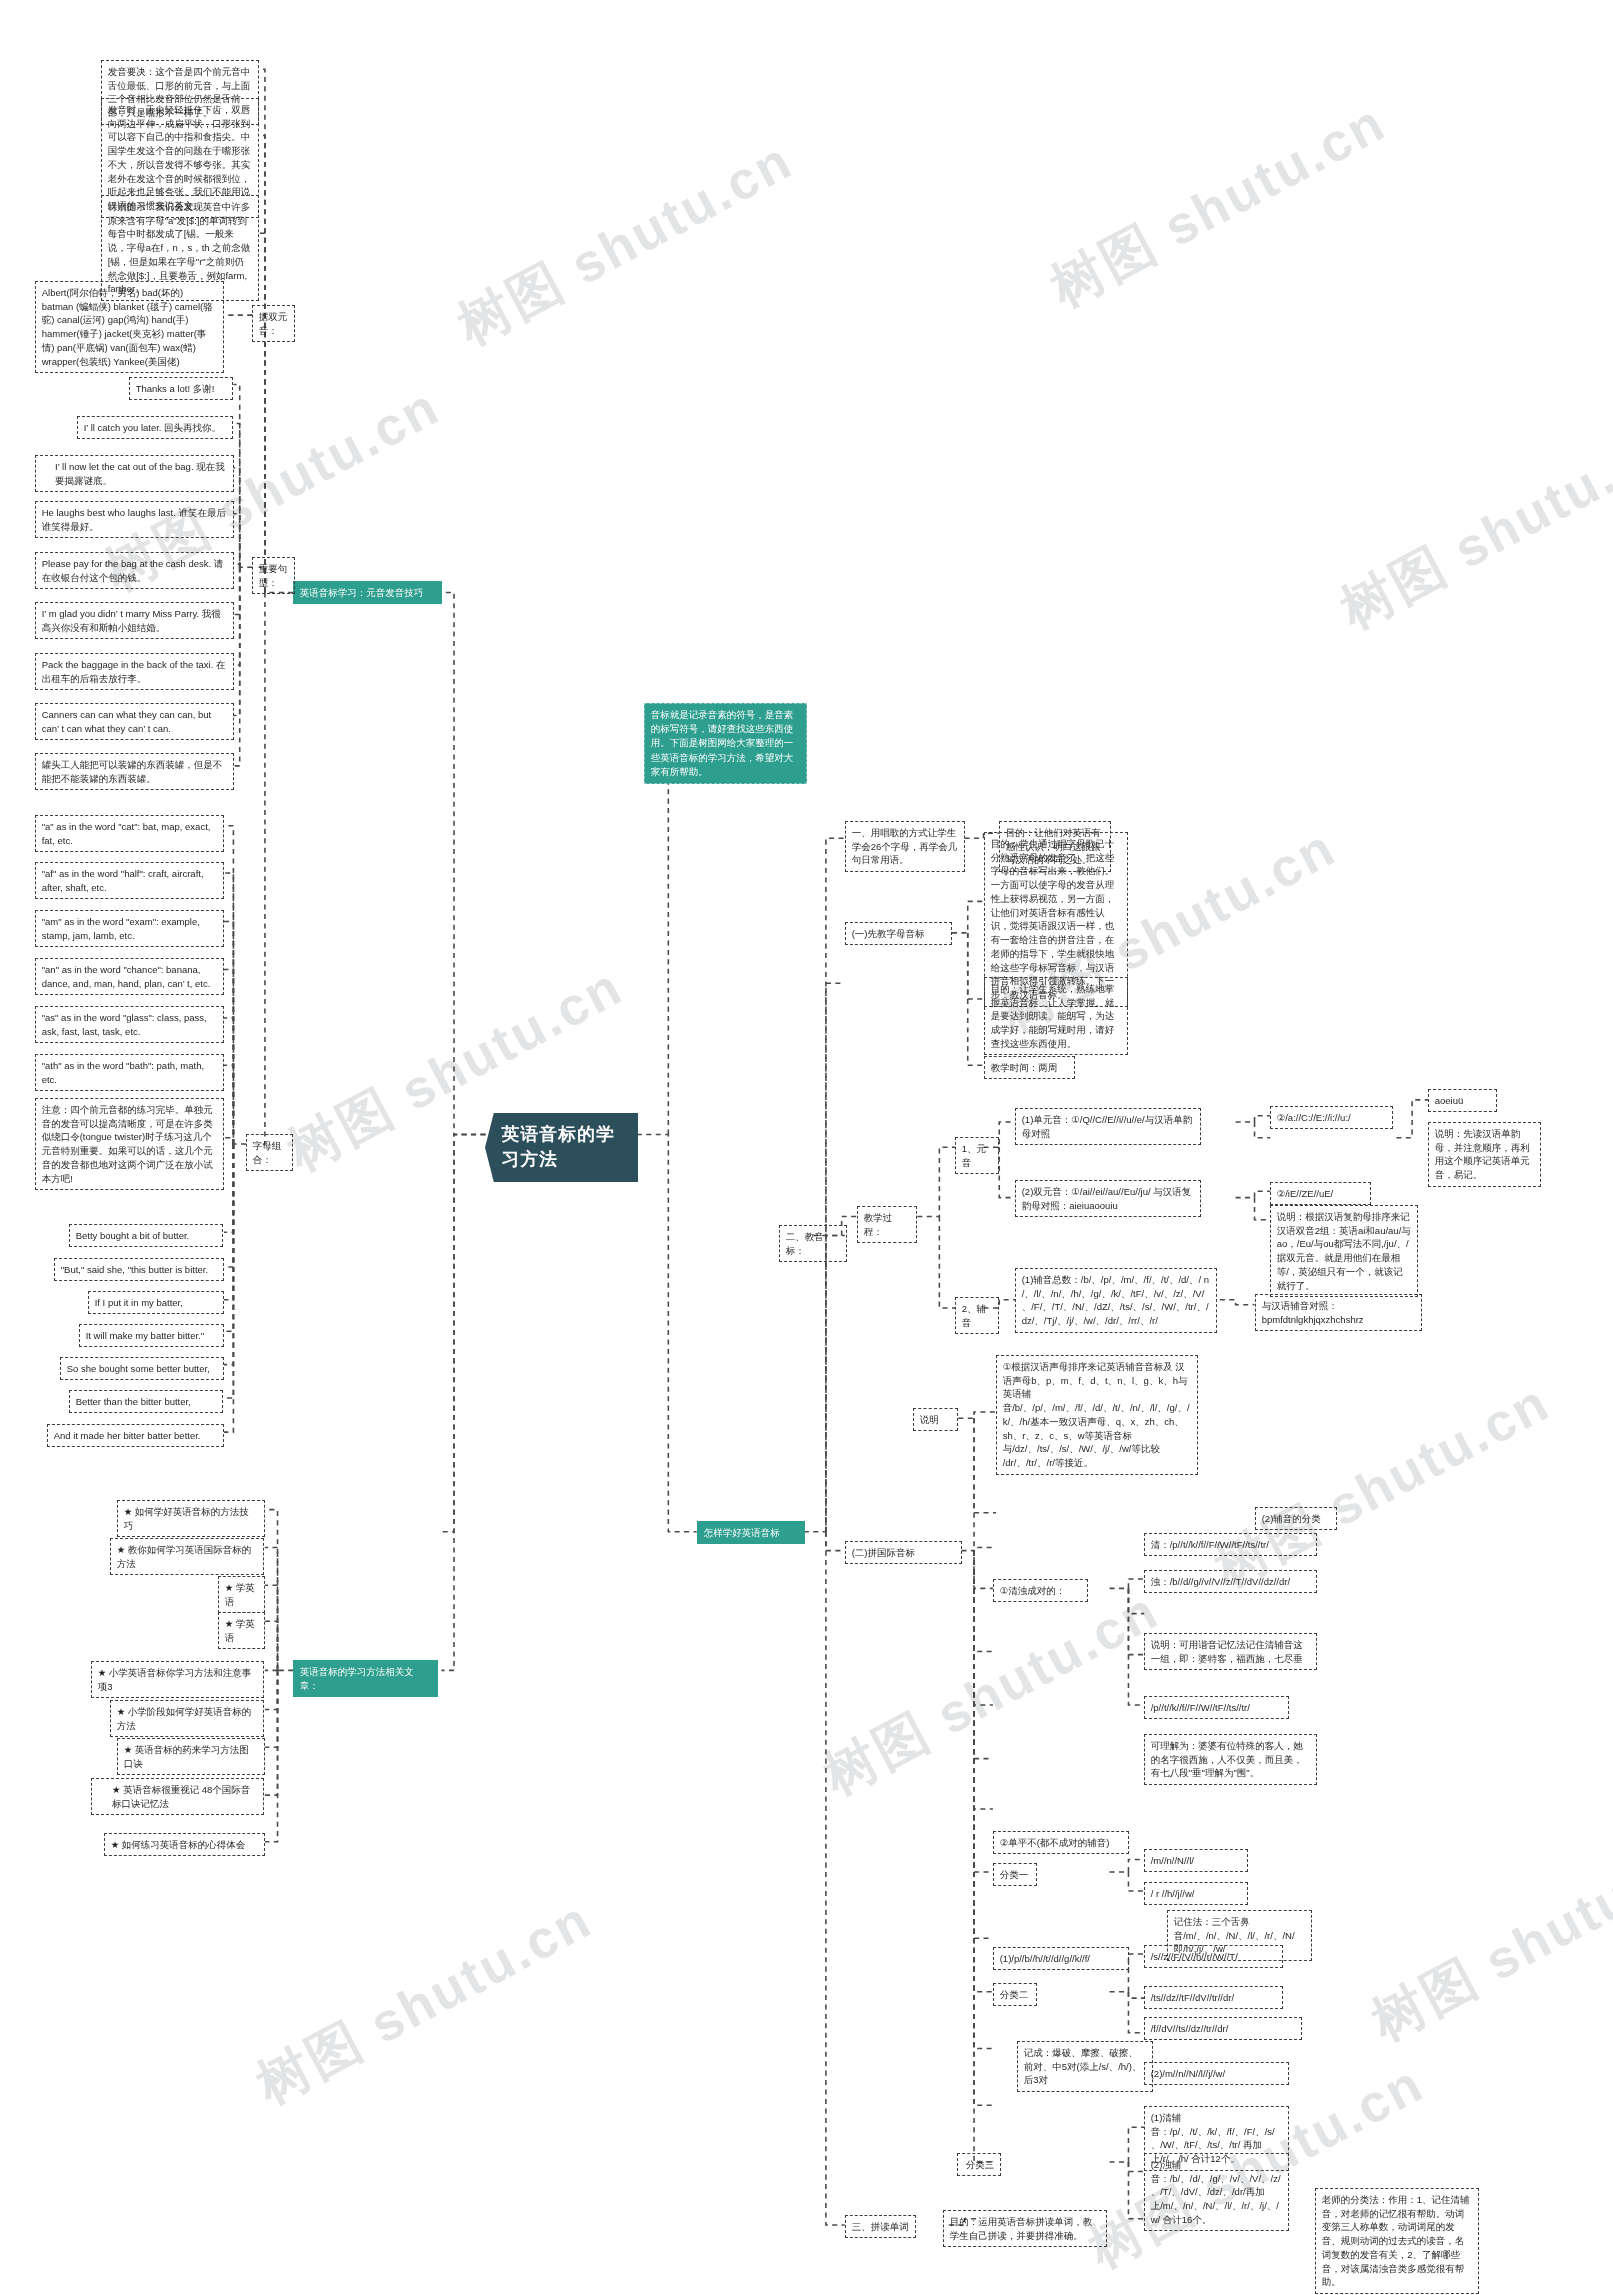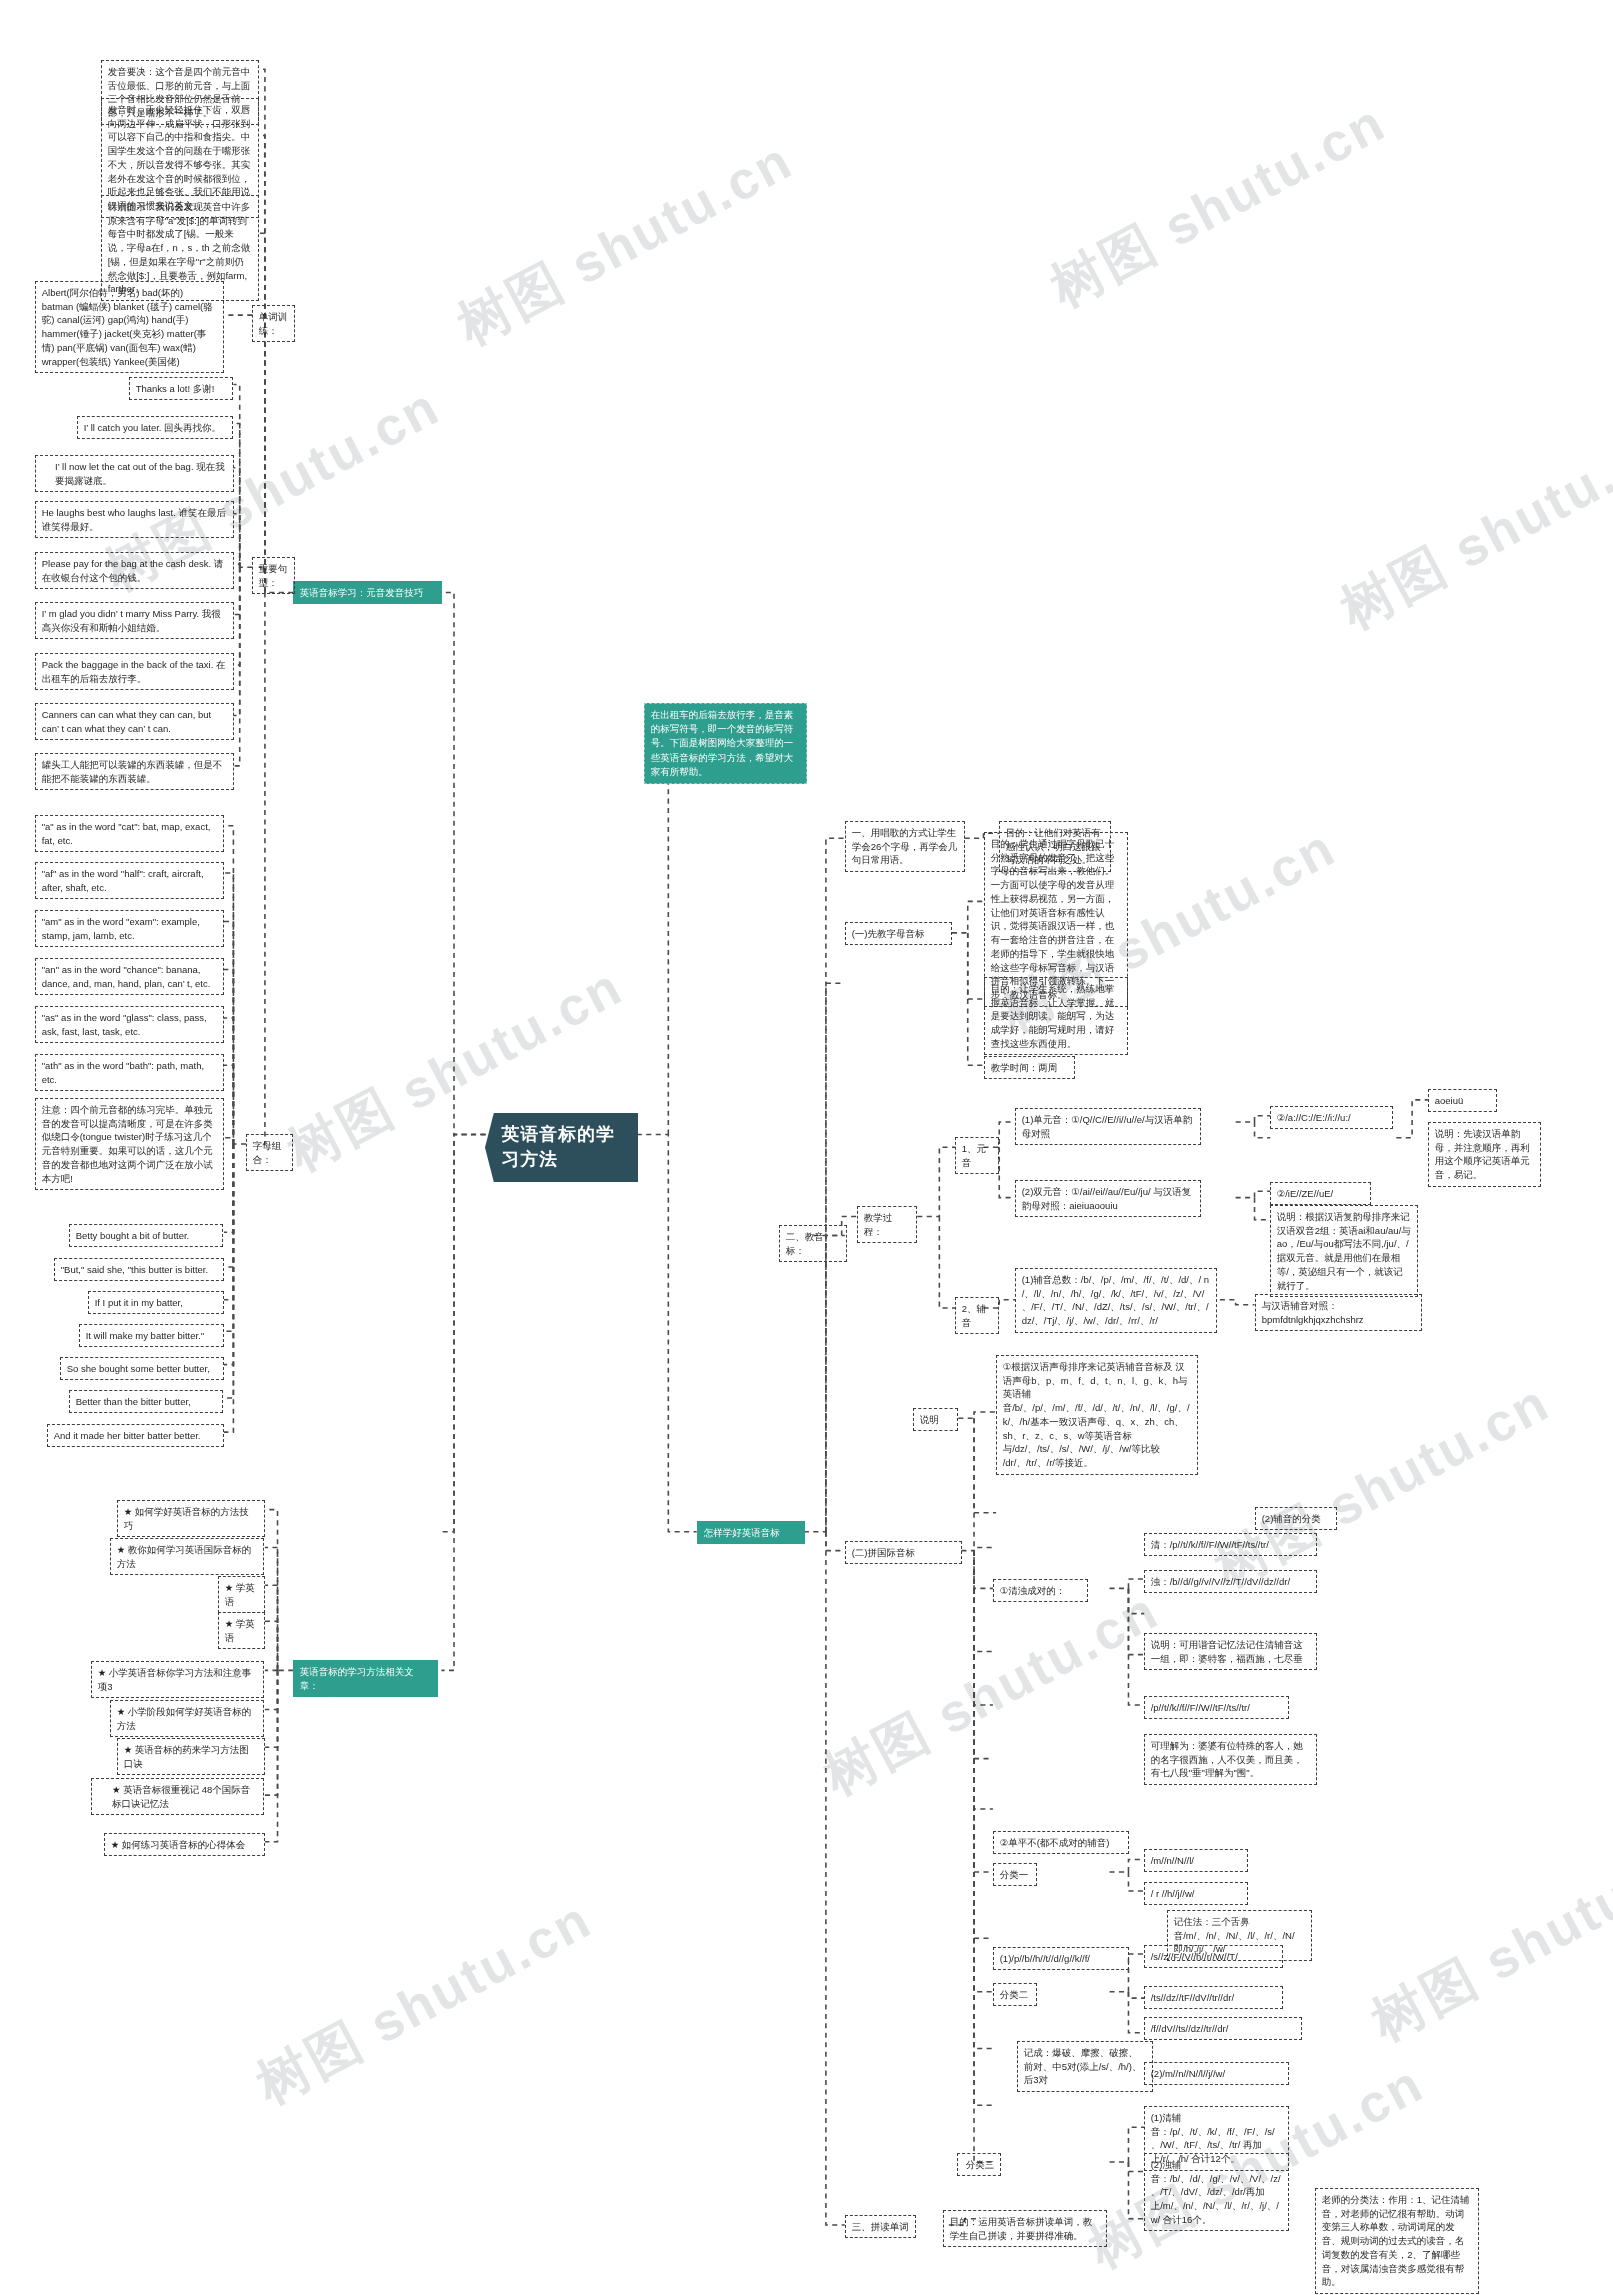--- a/index.html
+++ b/index.html
@@ -212,21 +212,21 @@
     <span>发音要决：这个音是四个前元音中舌位最低、口形的前元音，与上面三个音相比发音部位仍然是舌前部，只是嘴形不一样了。</span>
   </div>
   <div class="node" style="left:101px; top:98px; width:158px;">
     <span>发音时，舌尖轻轻抵住下齿，双唇向两边平伸，成扁平状，口形张到可以容下自己的中指和食指尖。中国学生发这个音的问题在于嘴形张不大，所以音发得不够夸张。其实老外在发这个音的时候都很到位，听起来也足够夸张。我们不能用说汉语的习惯来说英文。</span>
   </div>
   <div class="node" style="left:101px; top:195px; width:158px;">
     <span>特别提示：我们会发现英音中许多原来含有字母"a"发[$:]的单词转到每音中时都发成了[锡。一般来说，字母a在f，n，s，th 之前念做[锡，但是如果在字母"r"之前则仍然念做[$:]，且要卷舌，例如farm, farther。</span>
   </div>
 
   <div class="node" style="left:252px; top:305px; width:43px;">
-    <span>单词训练：</span>
+    <span>据双元音：</span>
   </div>
   <div class="node" style="left:35px; top:281px; width:189px;">
     <span>Albert(阿尔伯特，男名) bad(坏的) batman (蝙蝠侠) blanket (毯子) camel(骆驼) canal(运河) gap(鸿沟) hand(手) hammer(锤子) jacket(夹克衫) matter(事情) pan(平底锅) van(面包车) wax(蜡) wrapper(包装纸) Yankee(美国佬)</span>
   </div>
 
   <div class="node" style="left:252px; top:557px; width:43px;">
     <span>重要句型：</span>
   </div>
   <div class="node" style="left:129px; top:377px; width:104px;">
     <span>Thanks a lot! 多谢!</span>
@@ -331,21 +331,21 @@
   </div>
   <div class="node" style="left:104px; top:1833px; width:161px;">
     <span>★ 如何练习英语音标的心得体会</span>
   </div>
 
   <div class="node teal" style="left:697px; top:1521px; width:108px;">
     <span>怎样学好英语音标</span>
   </div>
 
   <div class="node teal-body" style="left:644px; top:703px; width:163px;">
-    <span>在出租车的后箱去放行李，是音素的标写符号，即一个发音的标写符号。下面是树图网给大家整理的一些英语音标的学习方法，希望对大家有所帮助。</span>
+    <span>音标就是记录音素的符号，是音素的标写符号，请好查找这些东西使用。下面是树图网给大家整理的一些英语音标的学习方法，希望对大家有所帮助。</span>
   </div>
 
   <div class="node" style="left:845px; top:821px; width:120px;">
     <span>一、用唱歌的方式让学生学会26个字母，再学会几句日常用语。</span>
   </div>
   <div class="node" style="left:999px; top:821px; width:112px;">
     <span>目的：让他们对英语有感性认识，明白这跟跟与汉语的不同之处。</span>
   </div>
 
   <div class="node" style="left:845px; top:922px; width:107px;">

